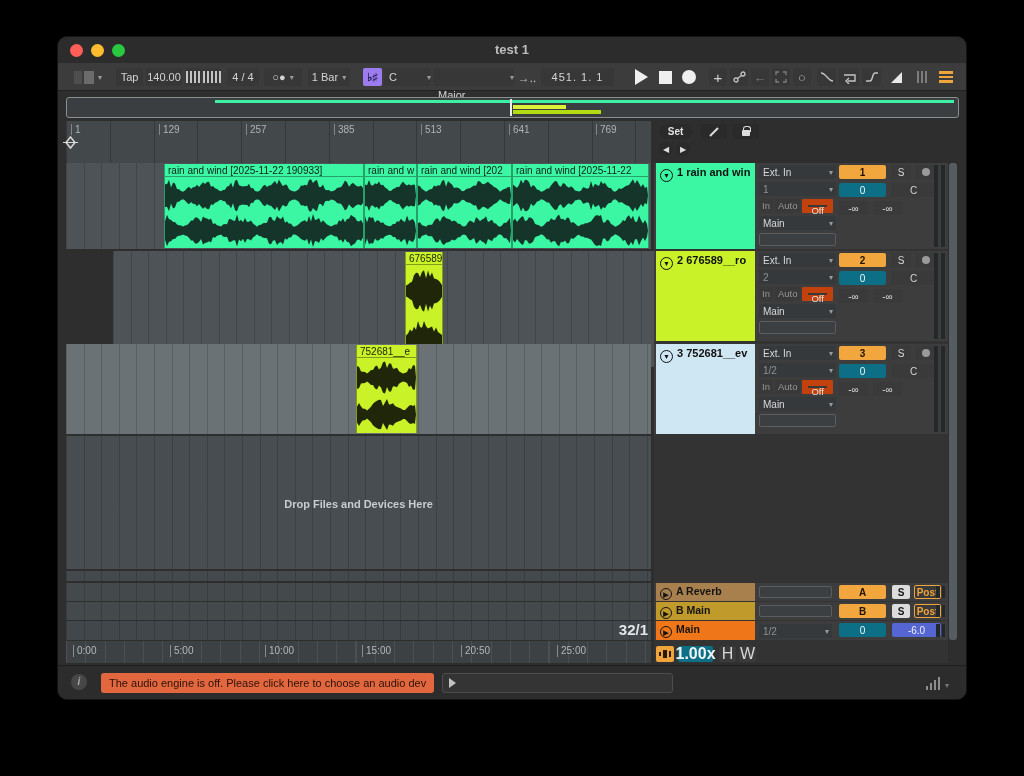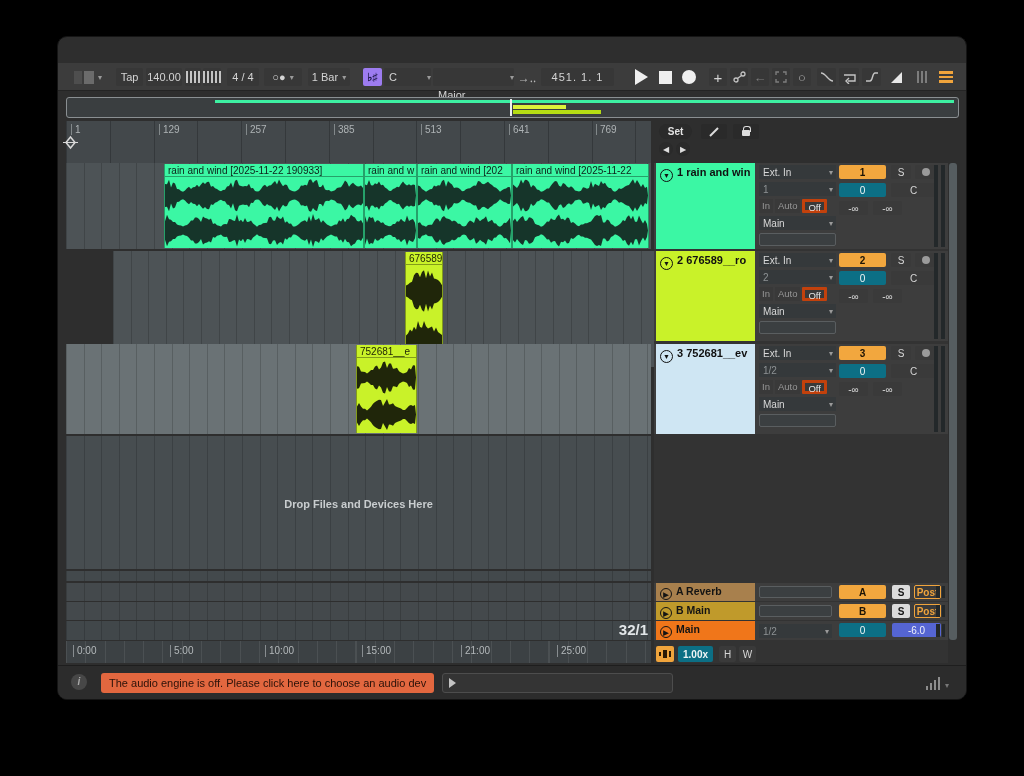--- a/index.html
+++ b/index.html
@@ -87,21 +87,21 @@
   .tname{position:absolute;left:2px;top:0;bottom:0;width:99px;padding:3px 4px;font-size:11px;font-weight:bold;color:#111;}
   .fold{display:inline-block;width:13px;height:13px;border:1.3px solid #111;border-radius:50%;text-align:center;
     line-height:11px;font-size:7px;color:#111;vertical-align:-2px;margin-right:4px;}
   .trouting{position:absolute;left:105px;top:2px;width:77px;}
   .rrow{height:14px;margin-bottom:3px;background:#35393b;color:#d8d8d8;font-size:10px;display:flex;align-items:center;
     padding:0 4px;position:relative;}
   .rrow .caret{position:absolute;right:3px;}
   .rrow.dim{color:#8d9294;}
   .mon{display:flex;gap:2px;background:transparent;padding:0;}
   .mon span{flex:0 0 auto;background:#393939;color:#969696;font-size:9.5px;padding:0 3px;height:14px;line-height:14px;border-radius:1px;}
-  .mon span.sel{border:3px solid #c2410c;color:#e4e4e4;line-height:12px;}
+  .mon span.sel{border:6px solid #c2410c;color:#e4e4e4;line-height:12px;}
   .emptyfield{height:13px;background:#3b3f41;border:1px solid #5a5e60;border-radius:2px;}
   .tctrl{position:absolute;left:185px;top:2px;width:98px;}
   .btn{position:absolute;height:14px;border-radius:2px;font-size:10px;display:flex;align-items:center;justify-content:center;}
   .btn-orange{background:#f2a73e;color:#1d1405;font-weight:bold;}
   .btn-dark{background:#3a3a3a;color:#d6d6d6;}
   .btn-teal{background:#0c6f85;color:#f0f5f6;}
   .btn-blue{background:#5565d2;color:#eef0fb;}
   .btn-post{background:#3a3a3a;color:#f0a43c;border:1px solid #f0a43c;font-weight:bold;}
   .btn-light{background:#dcdcdc;color:#161616;font-weight:bold;}
   .rec-dot{width:8px;height:8px;border-radius:50%;background:#9a9a9a;}
@@ -111,21 +111,21 @@
   .rhdr{position:absolute;left:596px;width:294px;background:#3d3d3d;}
   .ra{top:546px;height:18px;} .rb{top:565px;height:18px;} .rmain{top:584px;height:19px;}
   .rname{position:absolute;left:2px;top:0;bottom:0;width:99px;padding:2px 4px;font-size:10.5px;font-weight:bold;color:#141414;}
   .pcirc{display:inline-block;width:12px;height:12px;border:1.3px solid #141414;border-radius:50%;text-align:center;
     line-height:12px;font-size:7px;color:#141414;vertical-align:-2px;margin-right:4px;}
   .rfield{position:absolute;left:105px;top:3px;width:73px;height:12px;background:#3b3f41;border:1px solid #5a5e60;border-radius:2px;}
   .rmeter{position:absolute;right:3px;top:3px;bottom:3px;width:9px;display:flex;gap:2px;}
   .rmeter i{display:block;flex:1;background:#23282a;}
 
   .util{position:absolute;top:609px;height:16px;display:flex;align-items:center;justify-content:center;
-    font-size:10px;border-radius:2px;}
+    font-size:16px;border-radius:2px;}
   .spk{left:598px;width:18px;background:#f0a43c;}
   .spk i{display:block;width:4px;height:8px;background:#2a1a05;position:relative;}
   .spk i::before,.spk i::after{content:"";position:absolute;background:#2a1a05;width:2px;}
   .spk i::before{left:-4px;top:2px;height:4px;} .spk i::after{left:6px;top:1px;height:6px;}
   .speed{left:620px;width:35px;background:#0c6f85;color:#eef4f5;font-weight:bold;}
   .hbtn{left:661px;width:17px;background:#3a3a3a;color:#d6d6d6;}
   .wbtn{left:681px;width:17px;background:#3a3a3a;color:#d6d6d6;}
   .scrollstrip{position:absolute;left:891px;top:126px;width:8px;height:477px;background:#565d60;border-radius:3px;}
 
   
@@ -142,20 +142,28 @@
   .meter-icon i{display:block;width:2px;background:#8d8d8d;}
   .meter-icon .c{color:#777;font-size:8px;margin-left:3px;}
 
   svg{display:block;}
 </style>
 </head>
 <body>
 
 <div class="window">
 
+  <div class="titlebar">
+    <div class="traffic">
+      <span class="dot" style="background:#ff5f57"></span>
+      <span class="dot" style="background:#febc2e"></span>
+      <span class="dot" style="background:#28c840"></span>
+    </div>
+    <div class="win-title">test 1</div>
+  </div>
 
   <div class="toolbar">
     <div class="tb noback" style="left:13px;width:34px;">
       <span style="display:inline-block;width:8px;height:13px;background:#4e4e4e;margin-right:2px;"></span>
       <span style="display:inline-block;width:10px;height:13px;background:#6b6b6b;"></span>
       <span class="caret">▾</span>
     </div>
     <div class="tb" style="left:58px;width:27px;">Tap</div>
     <div class="tb" style="left:88px;width:36px;">140.00</div>
     <div class="tb" style="left:127px;width:16px;">
@@ -353,21 +361,21 @@
   <div class="lane lane-ra grid"></div>
   <div class="lane lane-rb grid"></div>
   <div class="lane lane-main grid">
     <div class="grid-label">32/1</div>
   </div>
   <div class="lane time-ruler">
     <span class="time-num" style="left:7px">0:00</span>
     <span class="time-num" style="left:104px">5:00</span>
     <span class="time-num" style="left:199px">10:00</span>
     <span class="time-num" style="left:296px">15:00</span>
-    <span class="time-num" style="left:395px">21:00</span>
+    <span class="time-num" style="left:395px">20:50</span>
     <span class="time-num" style="left:491px">25:00</span>
   </div>
 
   <div class="rightbase"></div>
 
   <div class="thdr t1">
     <div class="tname" style="background:#3bf7a4;">
       <span class="fold">▼</span><span>1 rain and win</span>
     </div>
     <div class="trouting">

